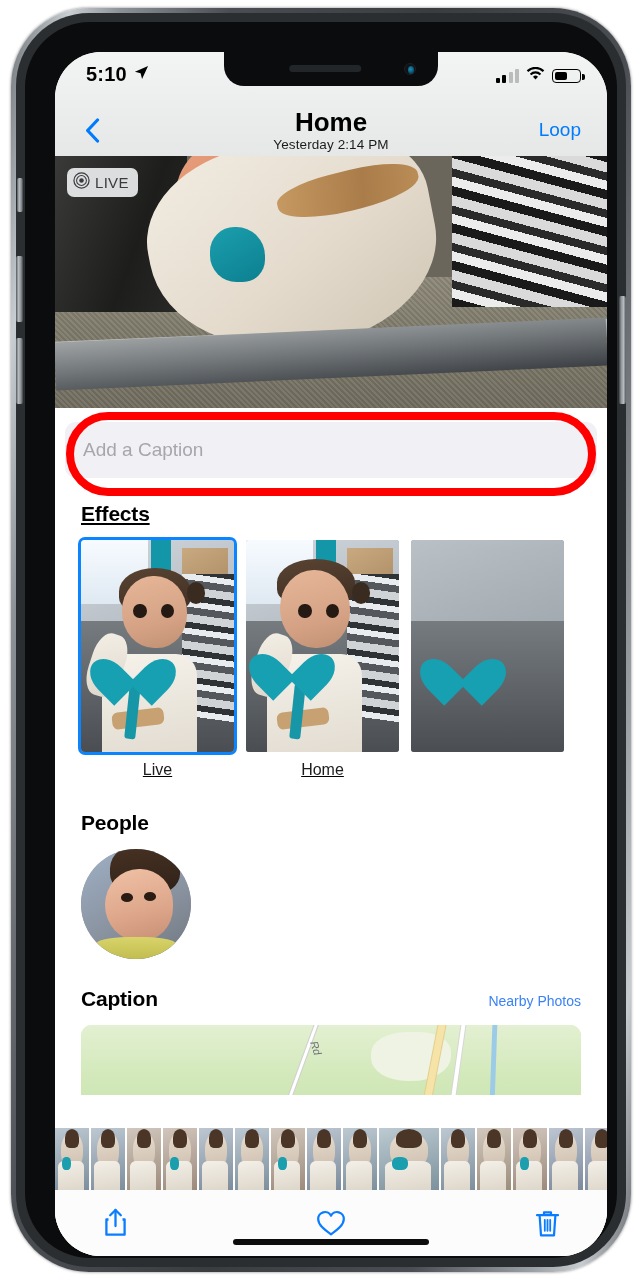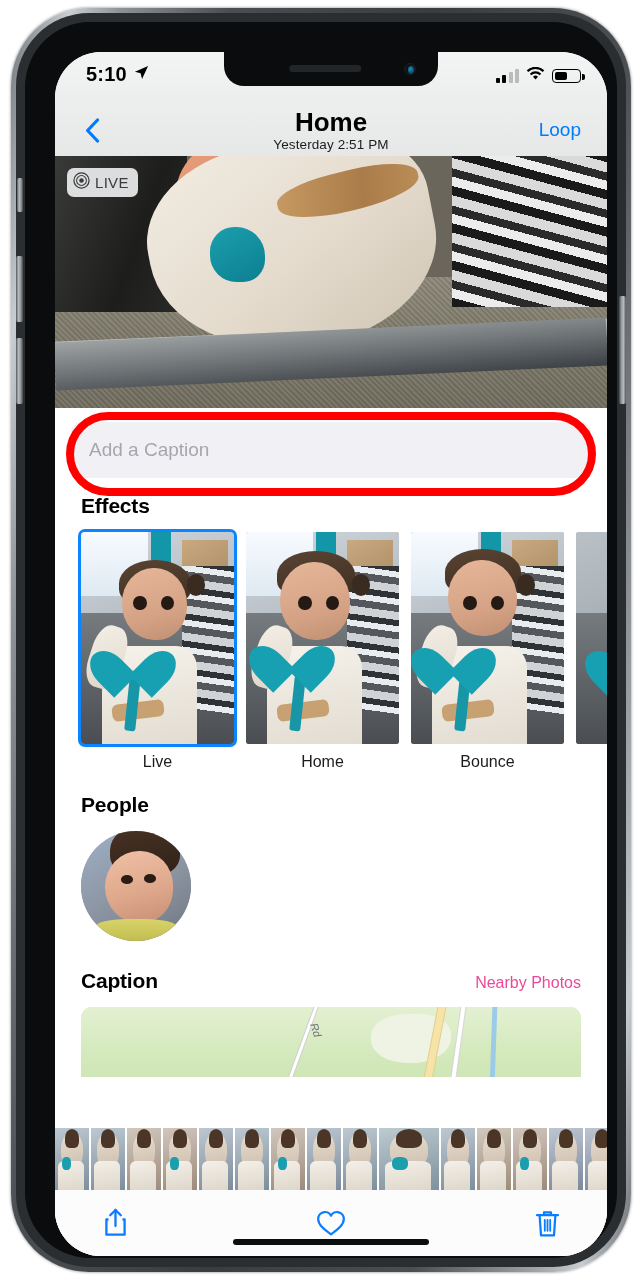--- a/index.html
+++ b/index.html
@@ -139,39 +139,39 @@
     position:absolute; left:12px; top:12px;
     display:flex; align-items:center; gap:5px;
     padding:4px 9px 4px 6px;
     background:rgba(236,237,238,.92);
     border-radius:7px;
     z-index:5;
   }
   .live-badge .lbl { font-size:15px; font-weight:400; color:#3b3b3d; letter-spacing:.3px; }
 
   
-  .caption-wrap { position:relative; padding:14px 16px 16px; background:#fff; }
+  .caption-wrap { position:relative; padding:14px 10px 16px; background:#fff; }
   .caption-field {
     height:56px; background:#f1f0f4; border-radius:11px;
     display:flex; align-items:center; padding:0 18px;
   }
   .caption-ph { font-size:19px; color:#a7a6ad; }
   .annot-ring {
     position:absolute; left:11px; top:4px; right:11px; height:84px;
     border:8px solid #ff0000; border-radius:42px;
     pointer-events:none; z-index:9;
   }
 
   
   .sec-head { display:flex; align-items:baseline; justify-content:space-between; padding:0 26px; }
   .sec-title { font-size:21px; font-weight:700; color:#000; letter-spacing:-.2px; }
-  .sec-link { font-size:16px; color:#ec4899; }
-
-  
-  .effects { margin-top:0; }
+  .sec-link { font-size:14px; color:#3b82f6; }
+
+  
+  .effects { margin-top:8px;text-decoration:underline; }
   .eff-row { display:flex; gap:12px; padding:14px 0 0 26px; }
   .eff-item { flex:0 0 auto; width:153px; }
   .eff-thumb {
     position:relative; width:153px; height:212px; border-radius:3px; overflow:hidden;
     background:#9aa0a6;
   }
   .eff-item.sel .eff-thumb { box-shadow:0 0 0 3px #0a84ff; border-radius:4px; }
   .eff-label { text-align:center; font-size:16px; color:#1c1c1e; margin-top:9px; }
 
   
@@ -212,21 +212,21 @@
   
   .v2 .s-head { left:22%; top:14%; width:46%; height:37%; }
   .v2 .s-hair { left:20%; top:9%; width:51%; }
   .v2 .s-heart{ left:12%; top:44%; }
   .v3 .s-head { left:24%; top:13%; width:45%; height:36%; }
   .v3 .s-hair { left:22%; top:8%; width:50%; }
   .v3 .s-heart{ left:10%; top:45%; }
   .v4 .s-bg   { background:linear-gradient(160deg,#b9c1c7,#8d959c); }
 
   
-  .people { margin-top:22px; }
+  .people { margin-top:32px; }
   .people-row { padding:14px 0 0 26px; }
   .avatar { width:110px; height:110px; border-radius:50%; overflow:hidden; position:relative;
             background:#9aa3ab; }
   .a-blanket { position:absolute; inset:0; background:linear-gradient(150deg,#9fb0c6,#8a93a0 55%,#6f7780); }
   .a-hair { position:absolute; left:26%; top:-6%; width:64%; height:48%;
             background:linear-gradient(170deg,#4a3425,#2e2017); border-radius:50% 50% 40% 40%; }
   .a-face { position:absolute; left:22%; top:18%; width:62%; height:66%;
             background:linear-gradient(165deg,#f0c1a6,#dda68a 60%,#c68f74); border-radius:50% 48% 46% 50%; }
   .a-eye1 { position:absolute; left:36%; top:40%; width:11%; height:8%; background:#2a1c13; border-radius:50%; }
   .a-eye2 { position:absolute; left:57%; top:39%; width:11%; height:8%; background:#2a1c13; border-radius:50%; }
@@ -329,21 +329,21 @@
           </div>
 
           <div class="navbar">
             <div class="nav-back">
               <svg width="15" height="25" viewBox="0 0 15 25">
                 <path d="M12.5 2 2.6 12.5 12.5 23" fill="none" stroke="#007aff" stroke-width="3.2" stroke-linecap="round" stroke-linejoin="round"></path>
               </svg>
             </div>
             <div class="nav-center">
               <div class="nav-title">Home</div>
-              <div class="nav-sub">Yesterday  2:51 PM</div>
+              <div class="nav-sub">Yesterday  2:14 PM</div>
             </div>
             <div class="nav-edit">Loop</div>
           </div>
 
           <div class="content">
 
             <div class="hero">
               <div class="hero-scene">
                 <div class="h-carpet">
                     <div class="h-carpet-tex"></div>
@@ -423,43 +423,20 @@
                       <div class="s-body"></div>
                         <div class="s-cuff"></div>
                       <div class="s-arm"></div>
                         <div class="s-handle"></div>
                         <div class="s-heart"></div>
                     </div>
                   </div>
                   <div class="eff-label">Home</div>
                 </div>
 
-                <div class="eff-item">
-                  <div class="eff-thumb">
-                    <div class="scene v3">
-                      <div class="s-bg"></div>
-                        <div class="s-window"></div>
-                        <div class="s-box"></div>
-                      <div class="s-teal"></div>
-                        <div class="s-sofa"></div>
-                        <div class="s-stripe"></div>
-                      <div class="s-hair"></div>
-                        <div class="s-head"></div>
-                        <div class="s-bun"></div>
-                      <div class="s-eye1"></div>
-                        <div class="s-eye2"></div>
-                      <div class="s-body"></div>
-                        <div class="s-cuff"></div>
-                      <div class="s-arm"></div>
-                        <div class="s-handle"></div>
-                        <div class="s-heart"></div>
-                    </div>
-                  </div>
-                  <div class="eff-label">Bounce</div>
-                </div>
 
                 <div class="eff-item">
                   <div class="eff-thumb">
                     <div class="scene v4">
                       <div class="s-bg"></div>
                         <div class="s-sofa"></div>
                       <div class="s-heart"></div>
                     </div>
                   </div>
                   <div class="eff-label"></div>

